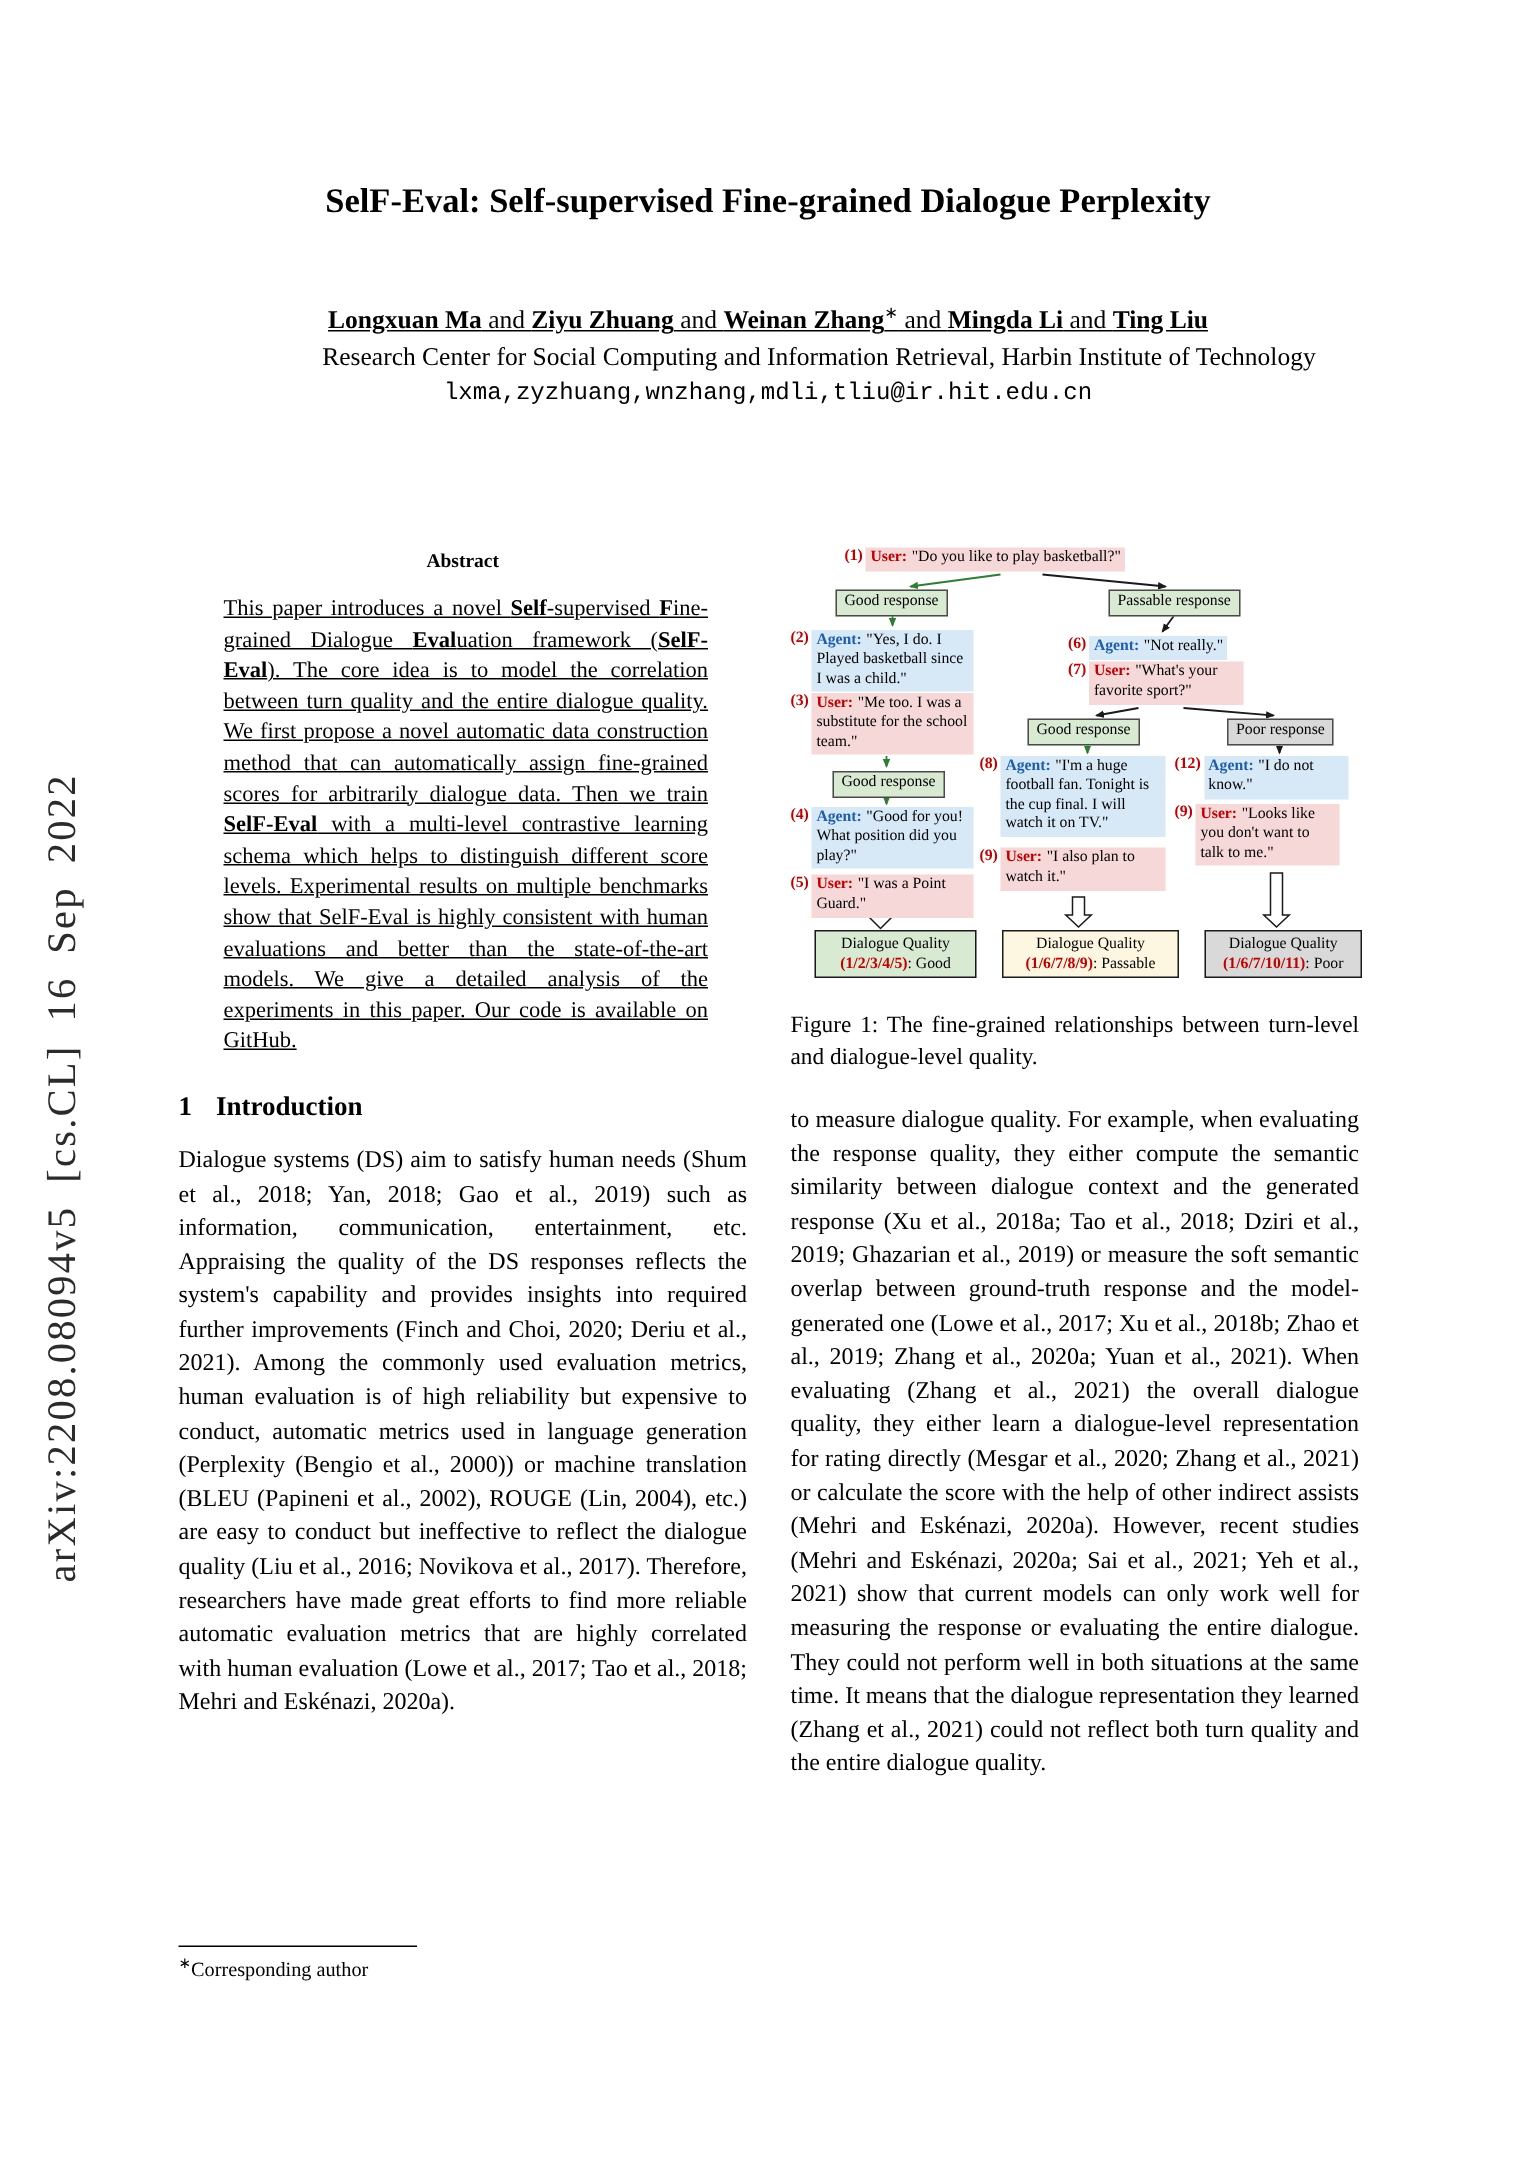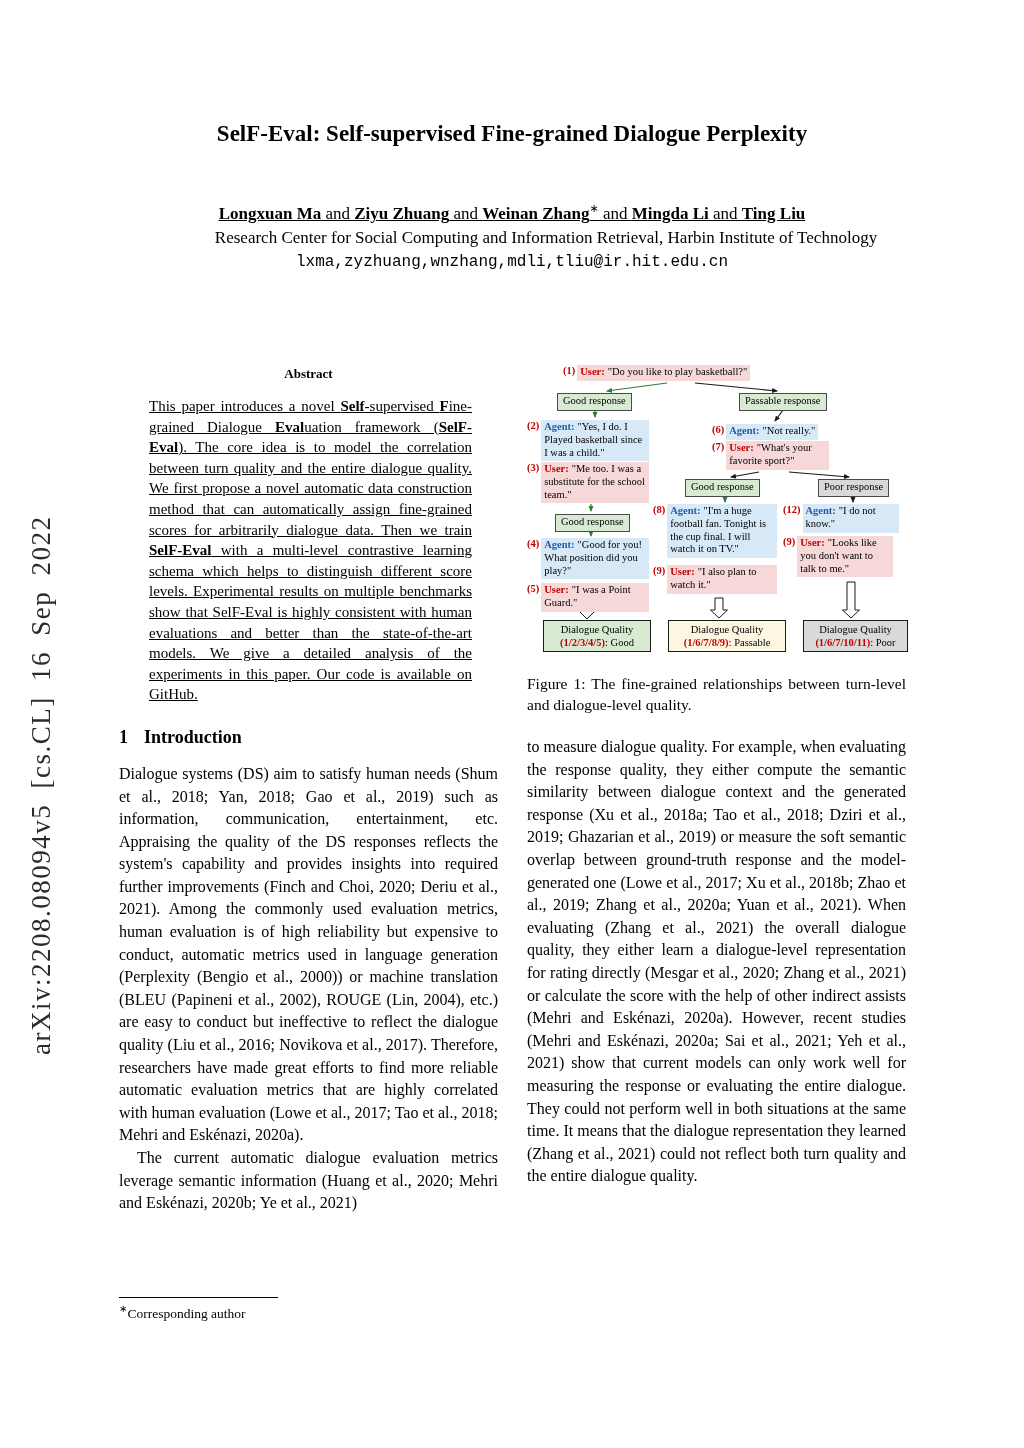--- a/index.html
+++ b/index.html
@@ -61,21 +61,20 @@
 <div class="email">lxma,zyzhuang,wnzhang,mdli,tliu@ir.hit.edu.cn</div>
 
 <div class="col-left">
   <div class="abstract-heading">Abstract</div>
   <p class="abstract-body"><span>This paper introduces a novel </span><span style="font-weight: bold;">Self</span><span>-supervised </span><span style="font-weight: bold;">F</span><span>ine-grained Dialogue </span><span style="font-weight: bold;">Eval</span><span>uation framework (</span><span style="font-weight: bold;">SelF-Eval</span><span>). The core idea is to model the correlation between turn quality and the entire dialogue quality. We first propose a novel automatic data construction method that can automatically assign fine-grained scores for arbitrarily dialogue data. Then we train </span><span style="font-weight: bold;">SelF-Eval</span><span> with a multi-level contrastive learning schema which helps to distinguish different score levels. Experimental results on multiple benchmarks show that SelF-Eval is highly consistent with human evaluations and better than the state-of-the-art models. We give a detailed analysis of the experiments in this paper. Our code is available on GitHub.</span></p>
 
   <div class="section-heading">
     <span class="sec-num">1</span><span>Introduction</span>
   </div>
   <p class="body-para">Dialogue systems (DS) aim to satisfy human needs (Shum et al., 2018; Yan, 2018; Gao et al., 2019) such as information, communication, entertainment, etc. Appraising the quality of the DS responses reflects the system's capability and provides insights into required further improvements (Finch and Choi, 2020; Deriu et al., 2021). Among the commonly used evaluation metrics, human evaluation is of high reliability but expensive to conduct, automatic metrics used in language generation (Perplexity (Bengio et al., 2000)) or machine translation (BLEU (Papineni et al., 2002), ROUGE (Lin, 2004), etc.) are easy to conduct but ineffective to reflect the dialogue quality (Liu et al., 2016; Novikova et al., 2017). Therefore, researchers have made great efforts to find more reliable automatic evaluation metrics that are highly correlated with human evaluation (Lowe et al., 2017; Tao et al., 2018; Mehri and Eskénazi, 2020a).</p>
-  <p class="body-para indent">The current automatic dialogue evaluation metrics leverage semantic information (Huang et al., 2020; Mehri and Eskénazi, 2020b; Ye et al., 2021)</p>
 </div>
 
 <div class="col-right">
 
   <div class="figure">
     <svg class="fig-arrows" width="379" height="302" viewBox="0 0 379 302">
       <defs>
         <marker id="ah-g" markerWidth="7" markerHeight="6" refX="5" refY="2.5" orient="auto" markerUnits="userSpaceOnUse">
           <path d="M0,0 L6,2.5 L0,5 Z" fill="#2e7d32"></path>
         </marker>

